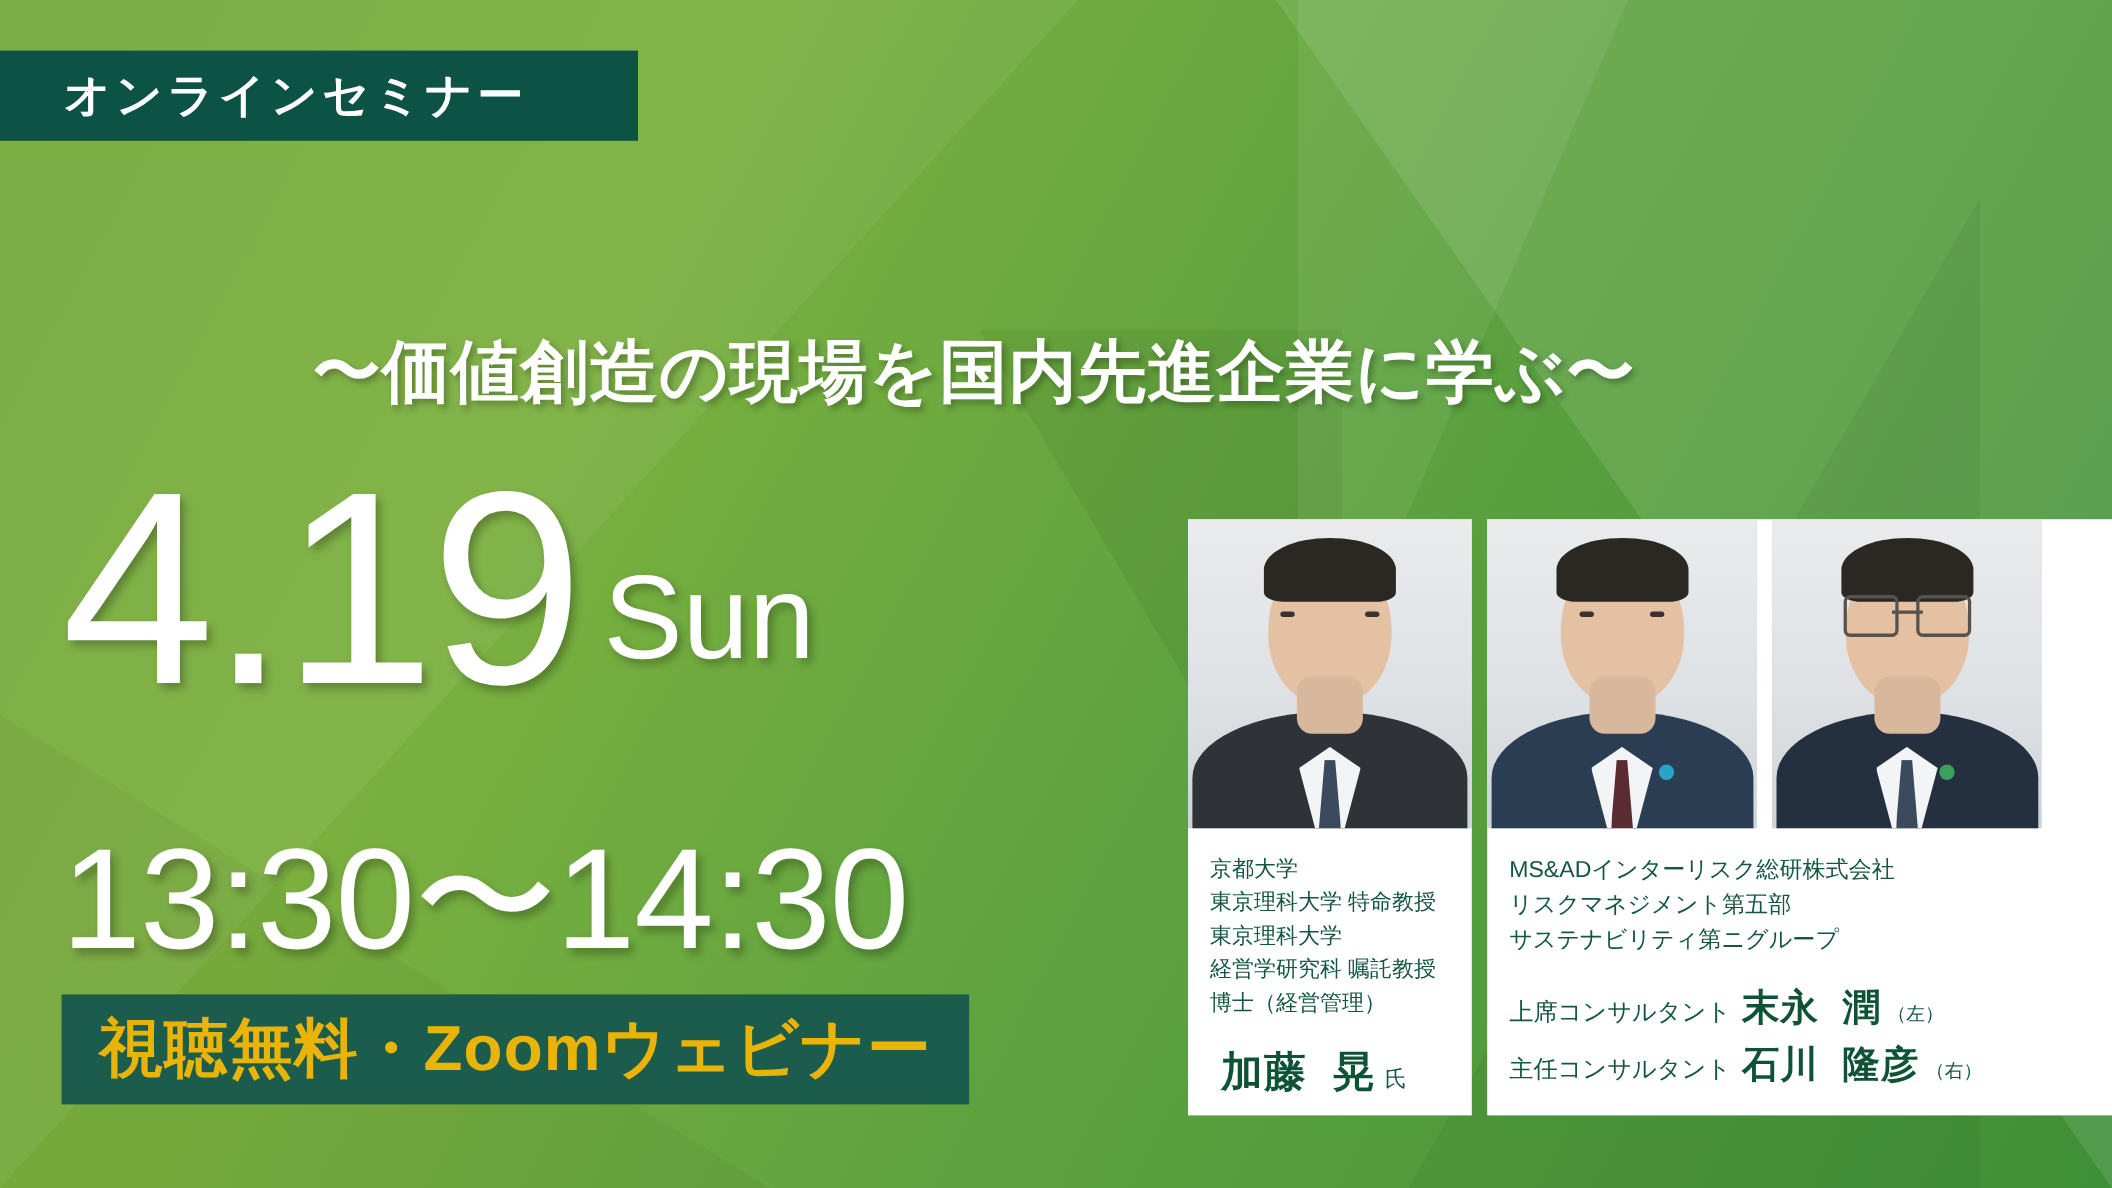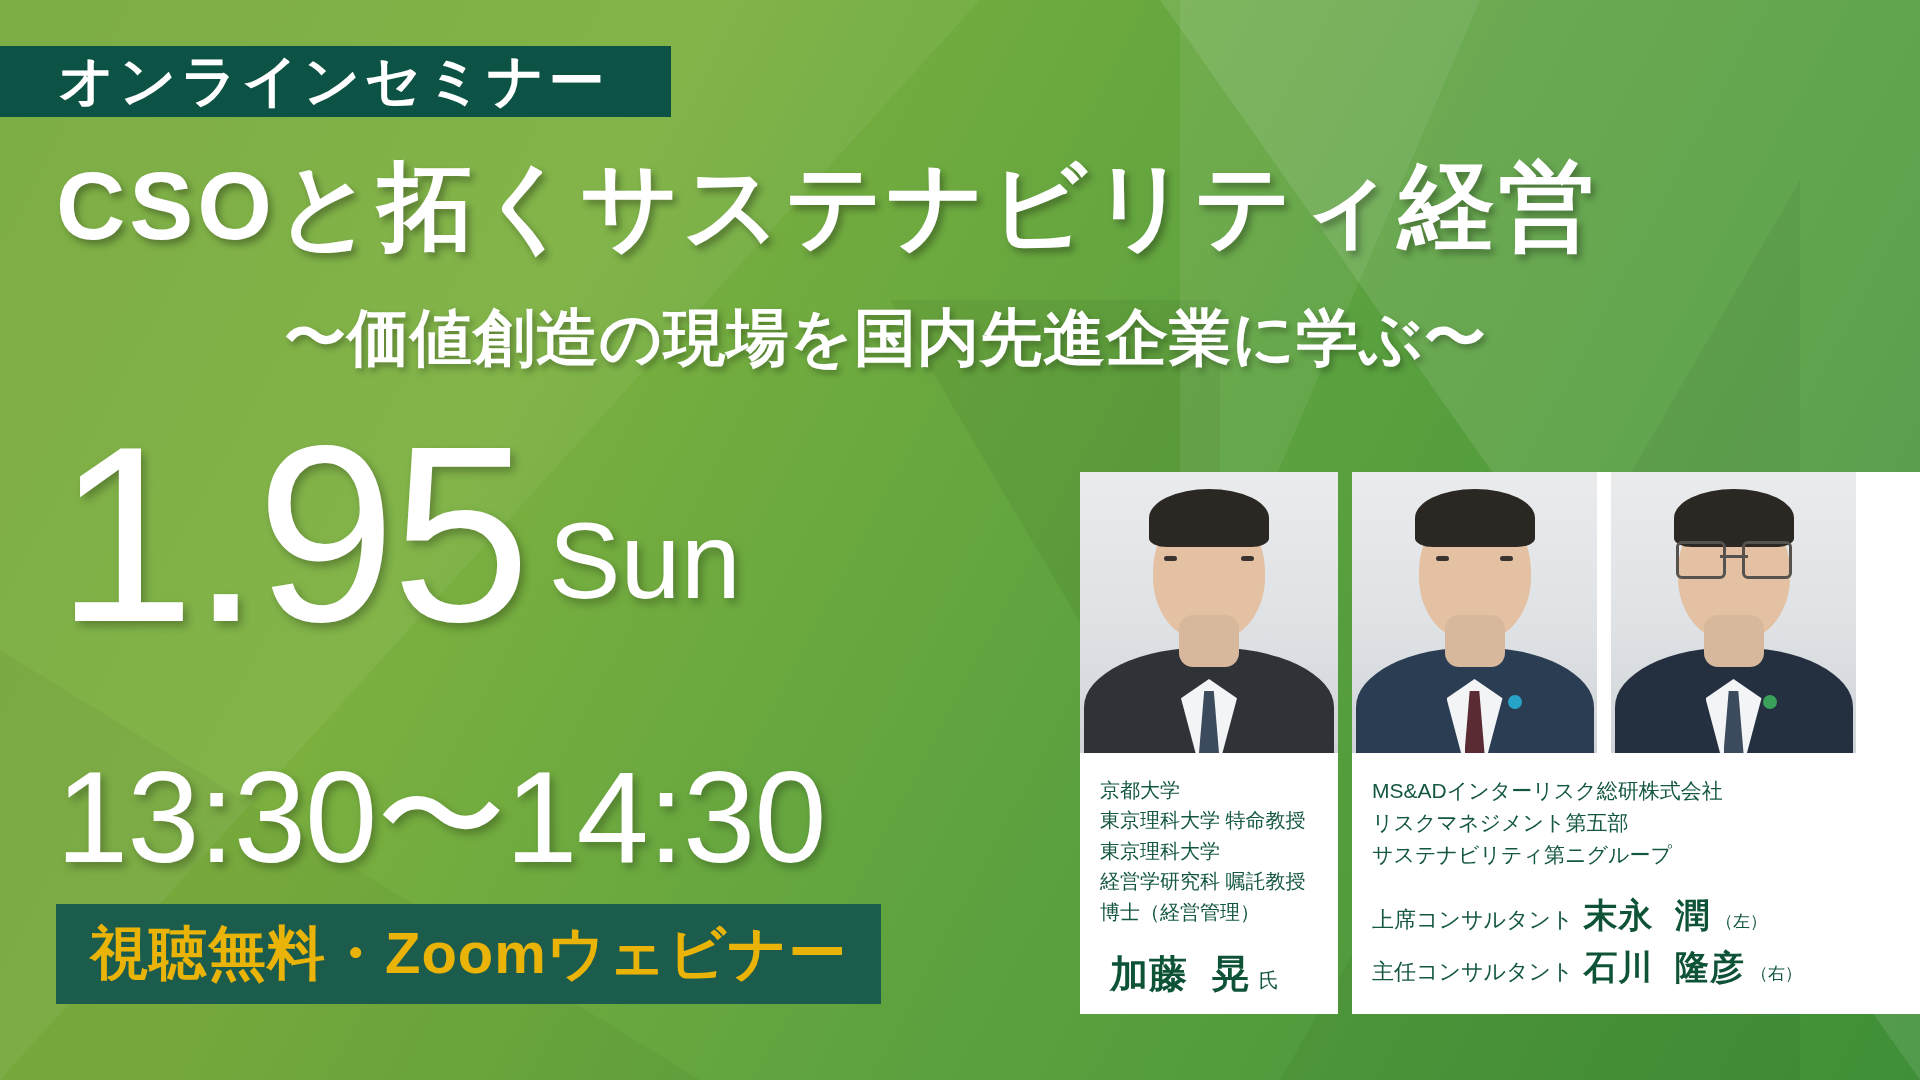--- a/index.html
+++ b/index.html
@@ -31,25 +31,25 @@
       border-left:300px solid rgba(255,255,255,0.07);
       border-bottom:700px solid transparent;}
   .f6{bottom:0;left:0;width:0;height:0;
       border-left:700px solid rgba(0,0,0,0.035);
       border-top:430px solid transparent;}
 
   
   .kicker{
     position:absolute;left:0;top:46px;
     background:#0c5345;color:#ffffff;
-    height:71px;min-width:580px;
+    height:82px;min-width:580px;
     display:flex;align-items:center;
     padding:0 62px 0 58px;
     box-sizing:border-box;
-    font-size:56px;font-weight:bold;letter-spacing:4px;
+    font-size:42px;font-weight:bold;letter-spacing:4px;
   }
 
   
   .title{
     position:absolute;left:56px;top:143px;
     color:#ffffff;font-size:96px;font-weight:bold;
     letter-spacing:4px;white-space:nowrap;
     text-shadow:4px 5px 7px rgba(0,0,0,0.30);
   }
   .subtitle{
@@ -146,25 +146,24 @@
   <div class="facet f2"></div>
   <div class="facet f3"></div>
   <div class="facet f4"></div>
   <div class="facet f5"></div>
   <div class="facet f6"></div>
 
   <div class="kicker">
     <span>オンラインセミナー</span>
   </div>
 
-  <div class="title">CSOと拓くサステナビリティ経営</div>
   <div class="subtitle">〜価値創造の現場を国内先進企業に学ぶ〜</div>
 
   <div class="dateline">
-    <span class="date-big">1.95</span>
+    <span class="date-big">4.19</span>
     <span class="date-dow">Sun</span>
   </div>
 
   <div class="timeline">13:30〜14:30</div>
 
   <div class="freebadge">
     <span>視聴無料・Zoomウェビナー</span>
   </div>
 
   <div class="cards">

